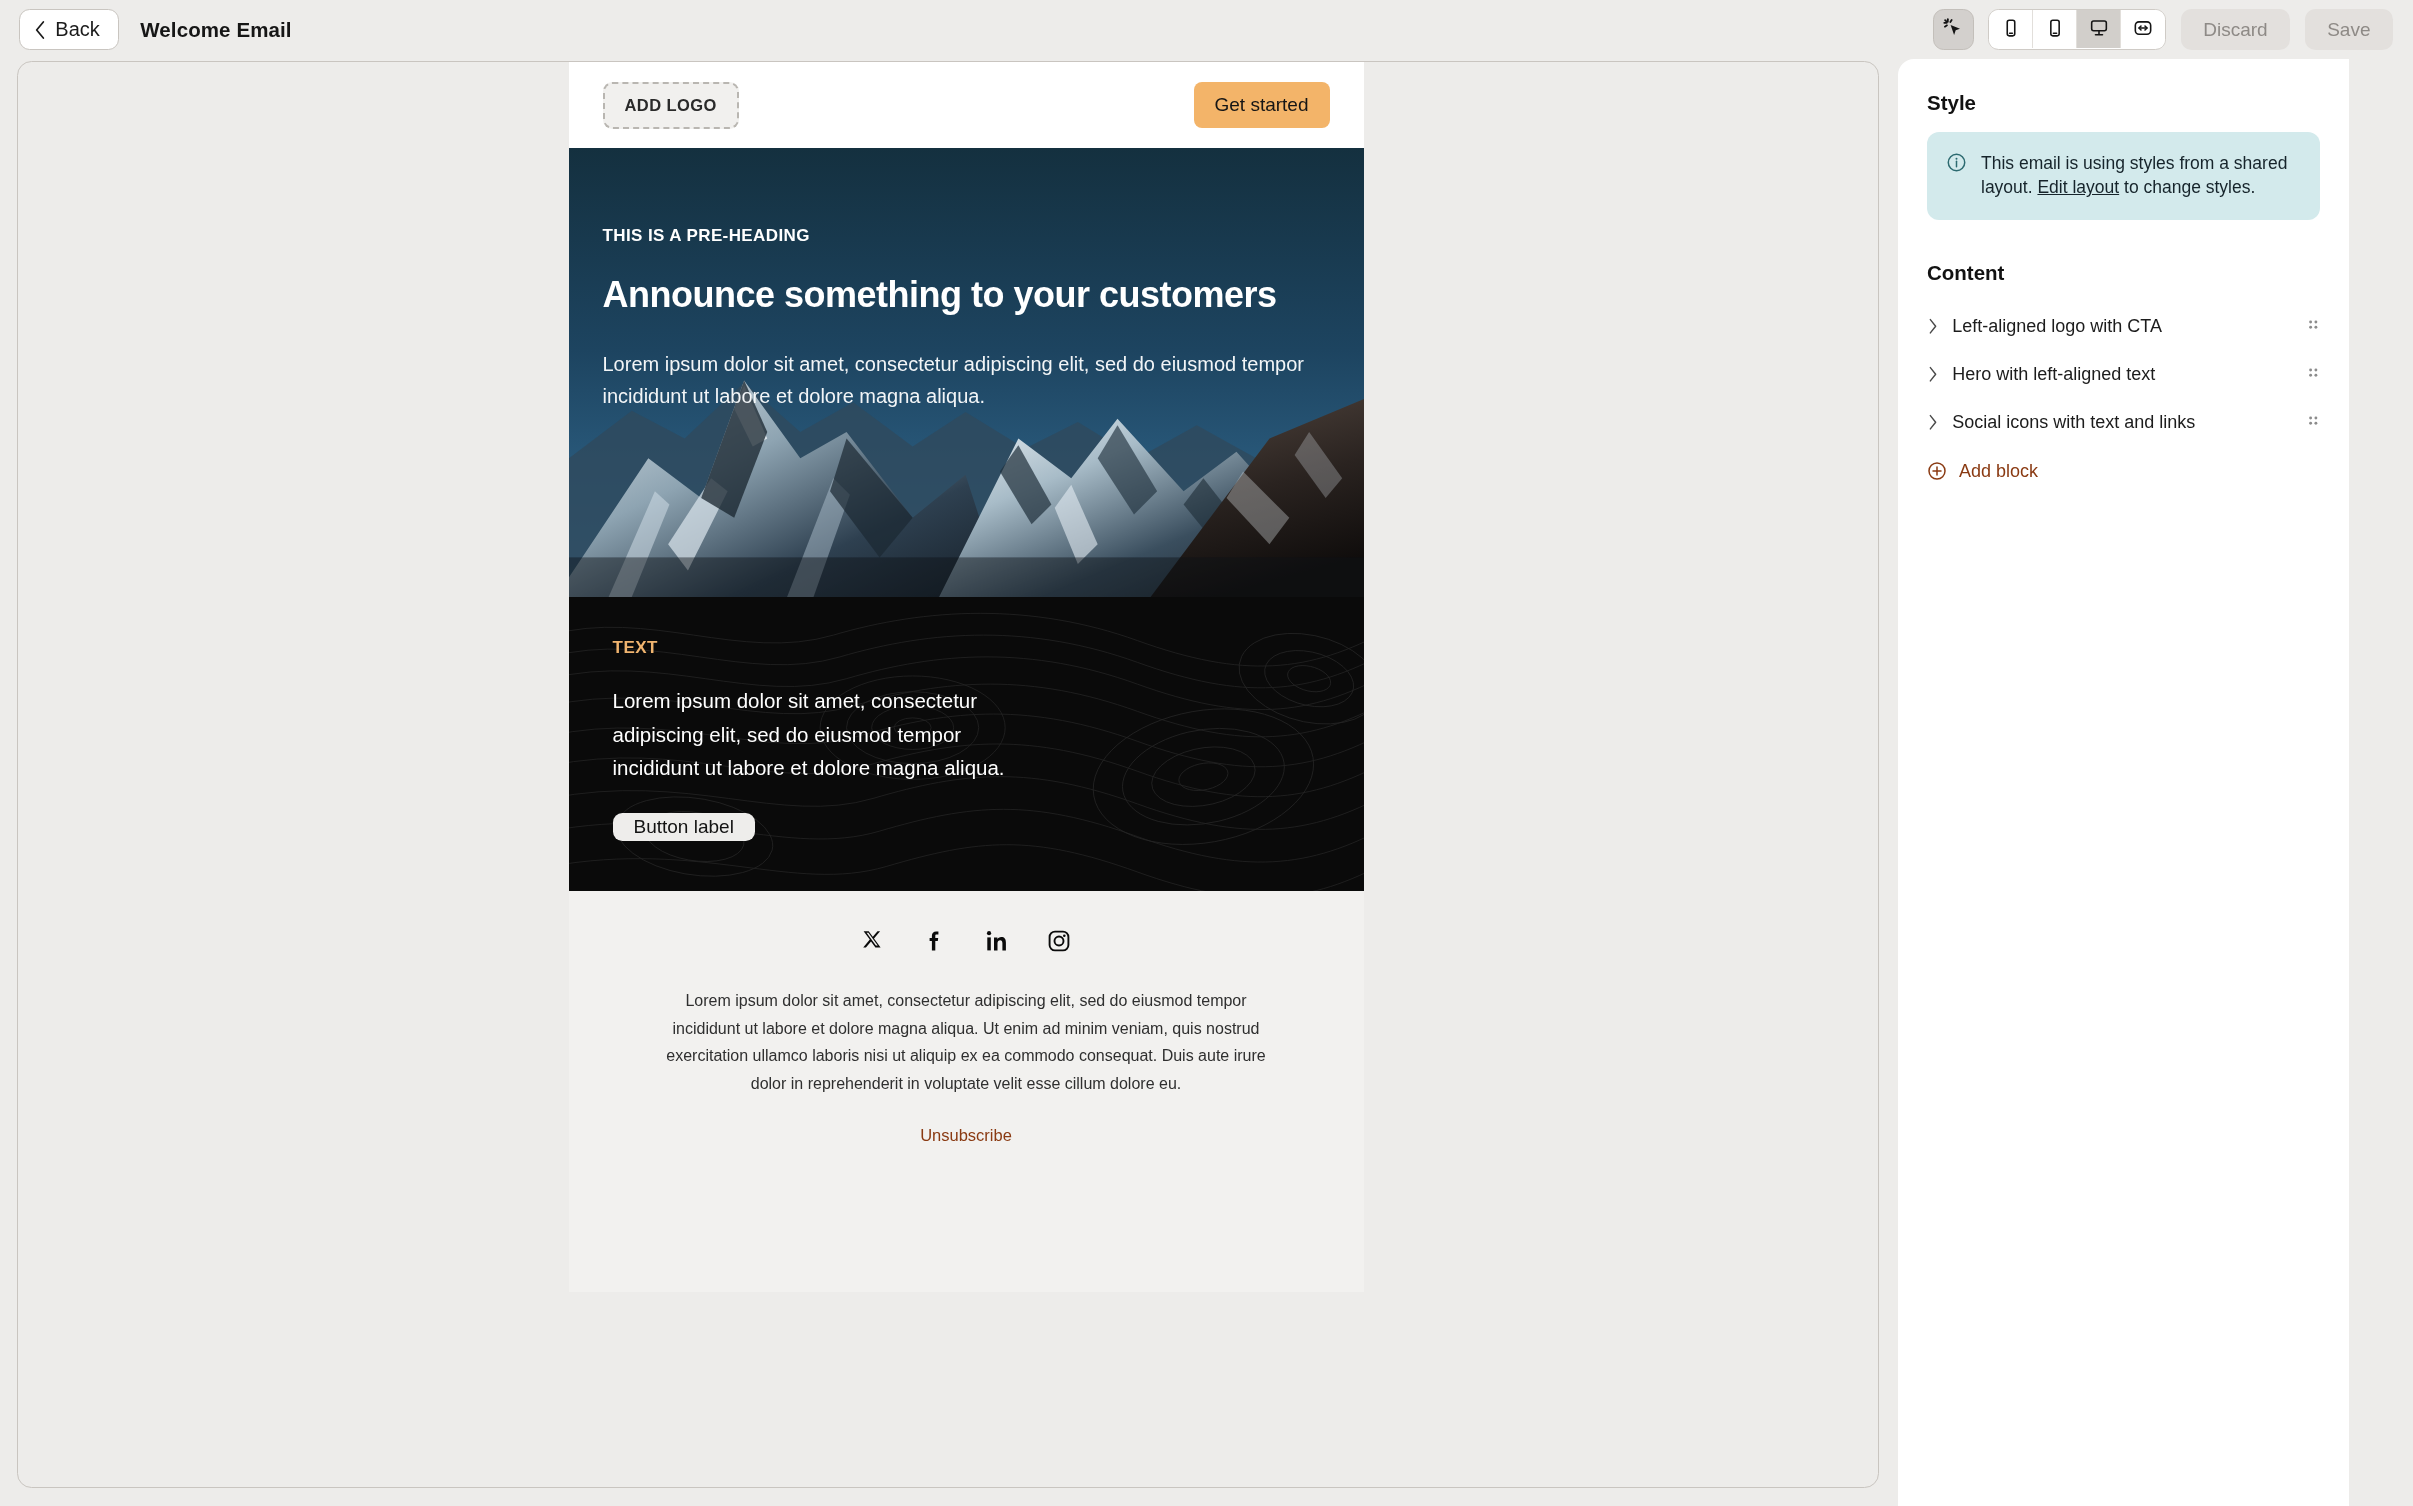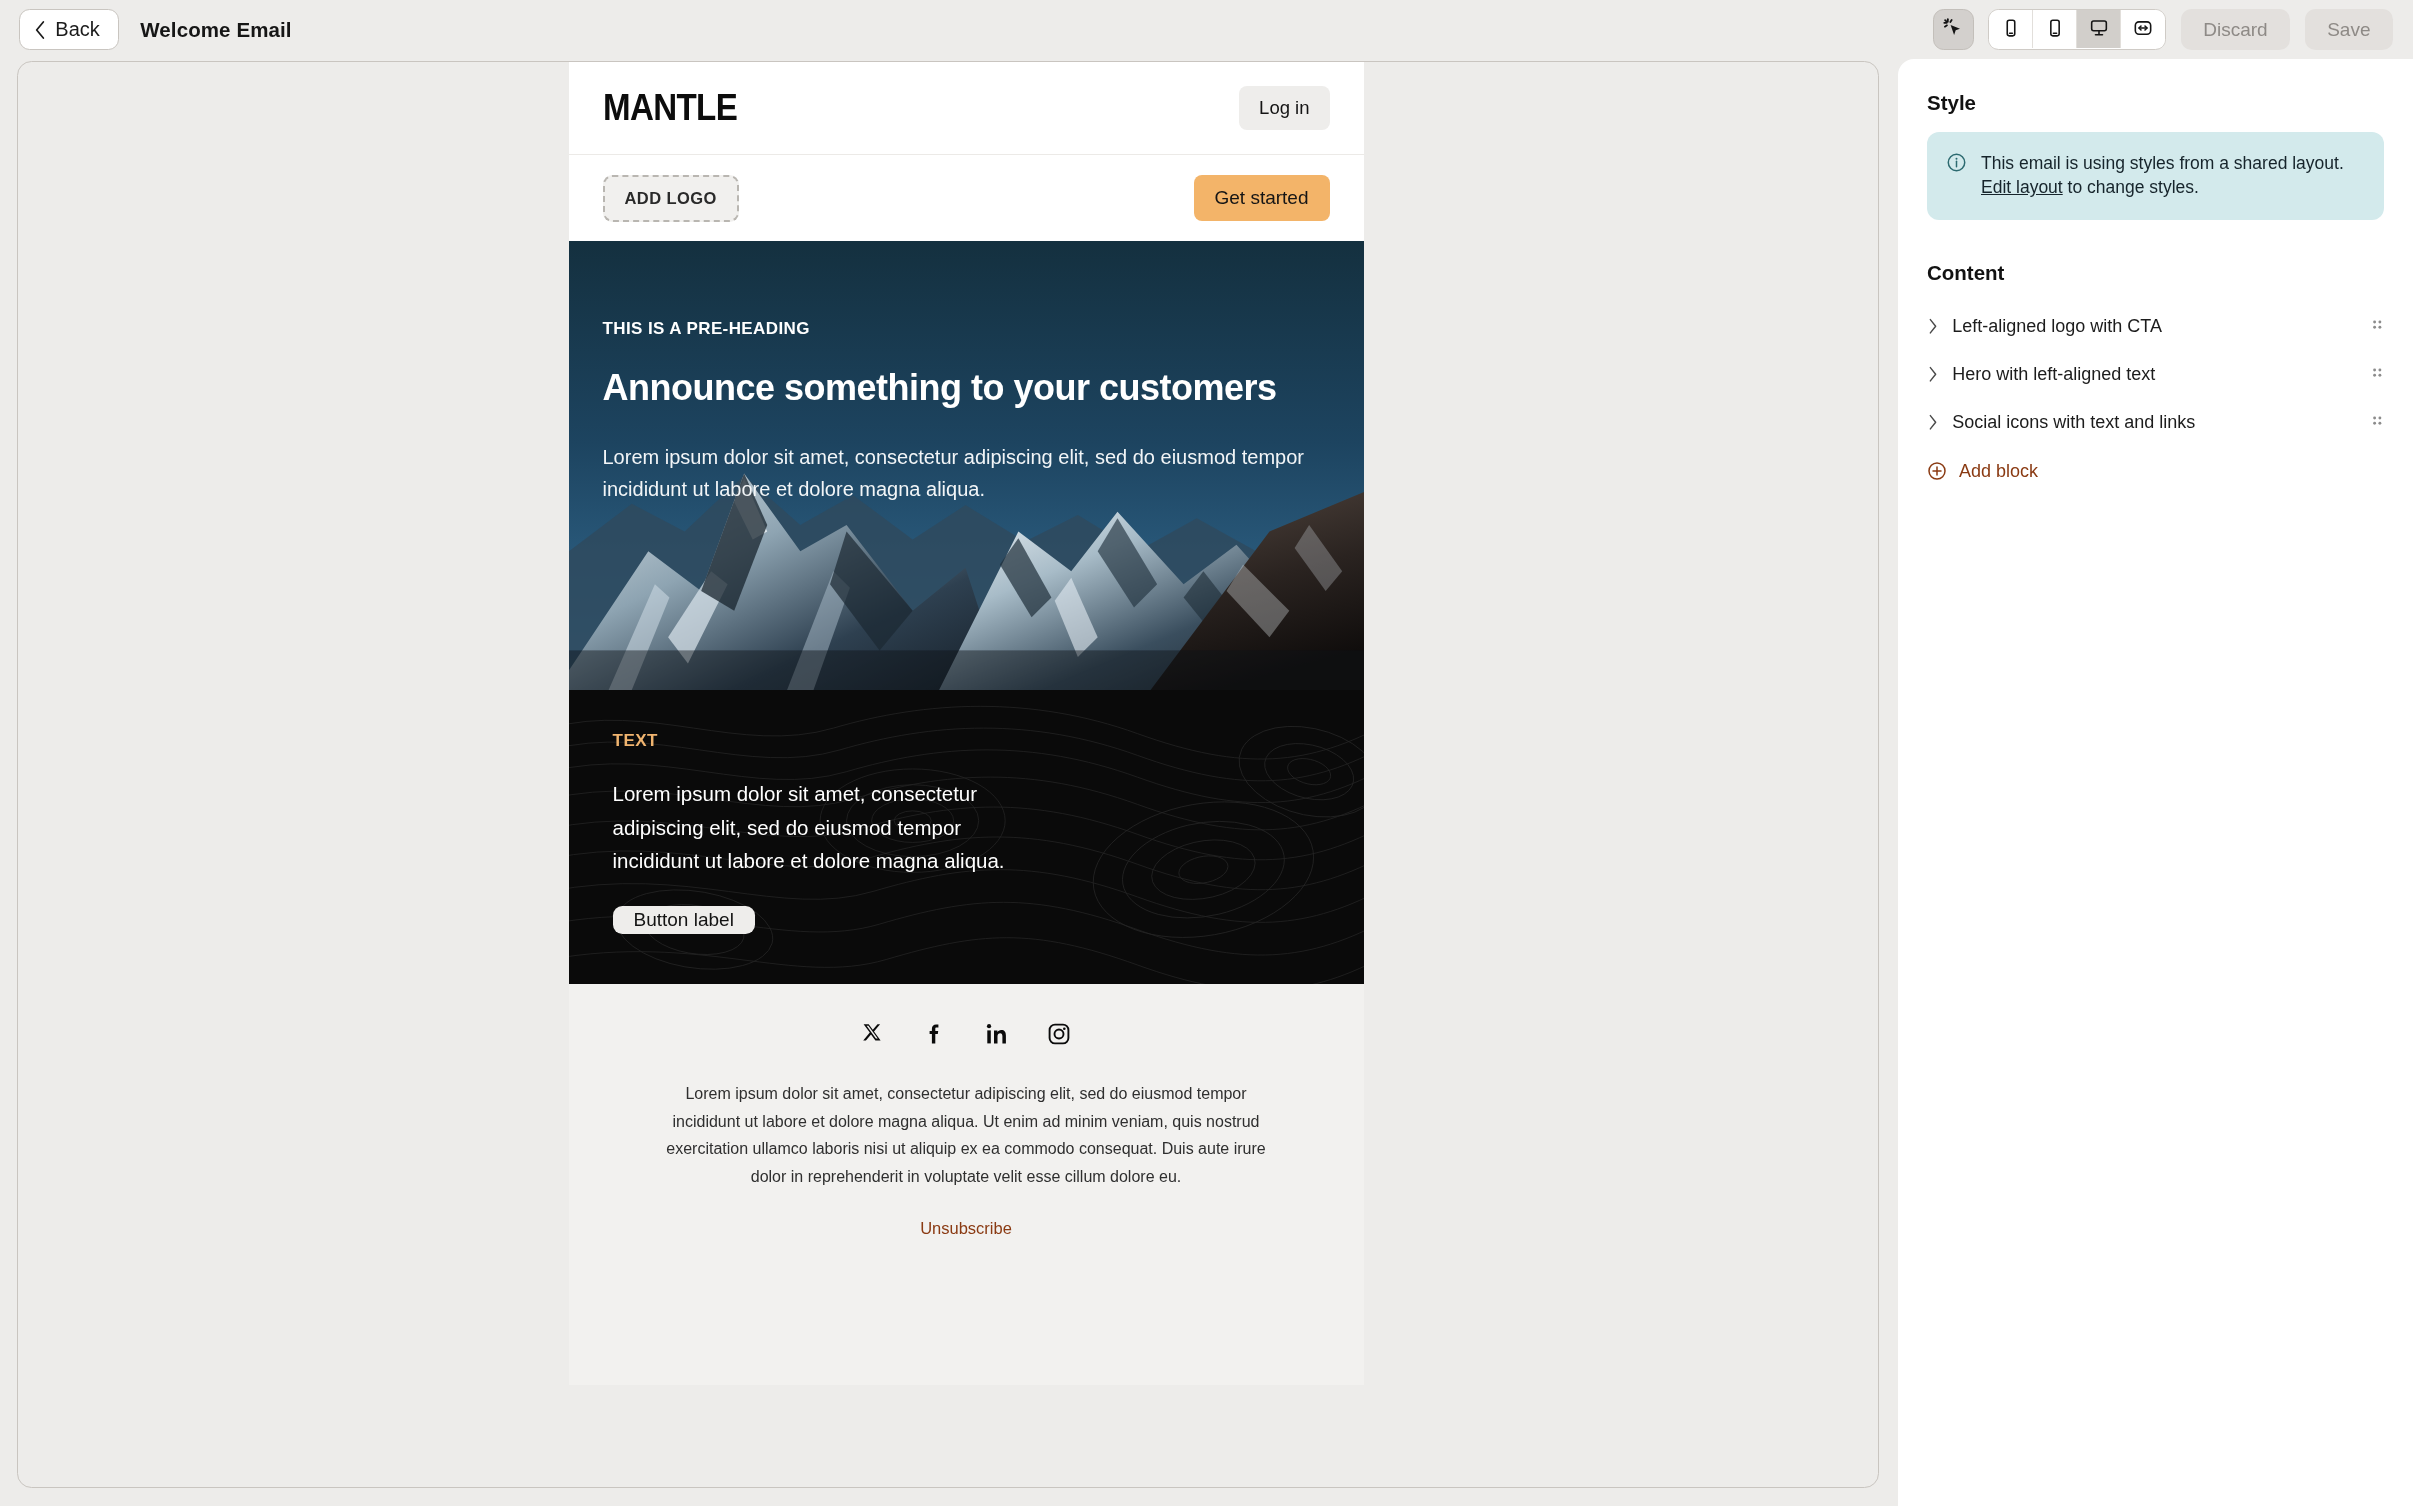--- a/index.html
+++ b/index.html
@@ -248,21 +248,21 @@
   .footer-bottom {
     background: #f2f1ef;
     padding: 41px 0 48px 0;
     display: flex; justify-content: center; gap: 34px;
   }
 
   
   .panel {
     position: absolute;
     left: 1898px; top: 59px;
-    width: 515px; height: 1447px;
+    width: 451px; height: 1447px;
     background: #ffffff;
     border-top-left-radius: 16px;
     padding: 32px 29px 0 29px;
   }
   .panel-h {
     font-size: 20.5px; font-weight: 700; color: #121212;
     margin-bottom: 17px;
   }
   .notice {
     background: #d3eaec;
@@ -366,24 +366,20 @@
 
     <button class="tbtn">Discard</button>
     <button class="tbtn">Save</button>
   </div>
 </div>
 
 <div class="canvas">
 
   <div class="email">
 
-    <div class="email-nav">
-      <div class="brand">MANTLE</div>
-      <button class="login-btn">Log in</button>
-    </div>
 
     <div class="email-cta">
       <div class="add-logo">ADD LOGO</div>
       <button class="get-started">Get started</button>
     </div>
 
     <div class="hero">
       <svg class="herobg" viewBox="0 0 1203 680" preserveAspectRatio="none">
         <defs>
           <linearGradient id="sky" x1="0" y1="0" x2="0" y2="1">

